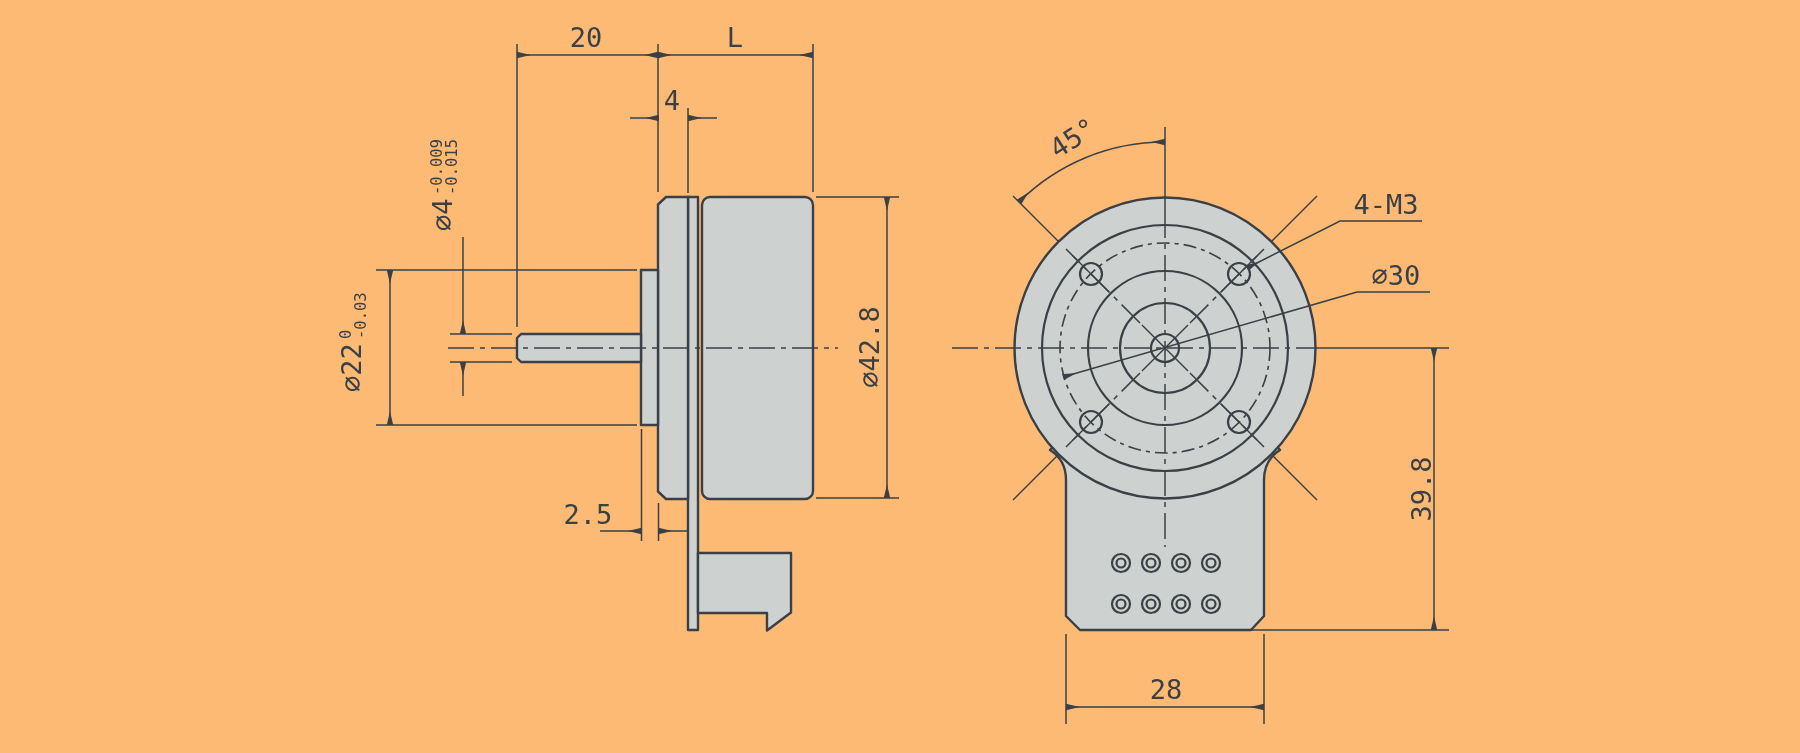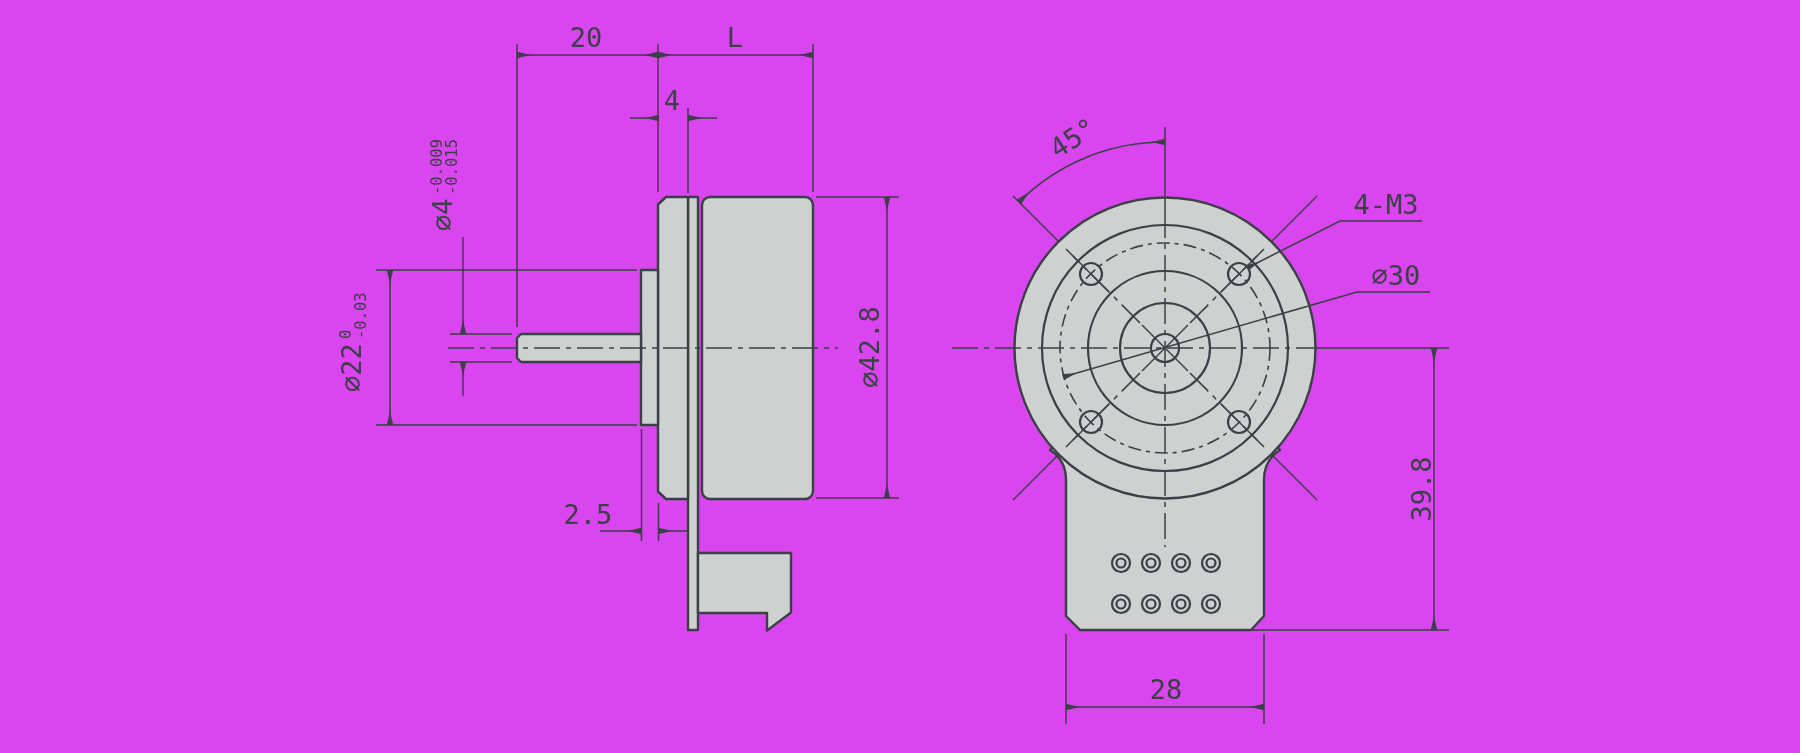--- a/index.html
+++ b/index.html
@@ -1,16 +1,16 @@
 <!DOCTYPE html>
 <html><head>
 <meta charset="utf-8">
 <style>
   html,body{margin:0;padding:0;background:#ffffff;}
-  .stage{position:relative;width:1800px;height:753px;background:#d946ef;overflow:hidden;
+  .stage{position:relative;width:1800px;height:753px;background:#fdba74;overflow:hidden;
          font-family:"DejaVu Sans Mono","Liberation Mono",monospace;}
   svg{display:block;}
   .obj{fill:#cdd1d0;stroke:#3a4045;stroke-width:2.4;stroke-linejoin:round;}
   .oln{fill:none;stroke:#3a4045;stroke-width:2.2;}
   .thin{fill:none;stroke:#3a4045;stroke-width:1.5;}
   .cl{fill:none;stroke:#3a4045;stroke-width:1.5;stroke-dasharray:26 6 5 6;}
   .bc{fill:none;stroke:#3a4045;stroke-width:1.6;stroke-dasharray:13 5 4 5;}
   .dimtxt{font-size:27px;fill:#3a4045;}
   .toltxt{font-size:15.5px;fill:#3a4045;}
   .arr{fill:#3a4045;stroke:none;}

